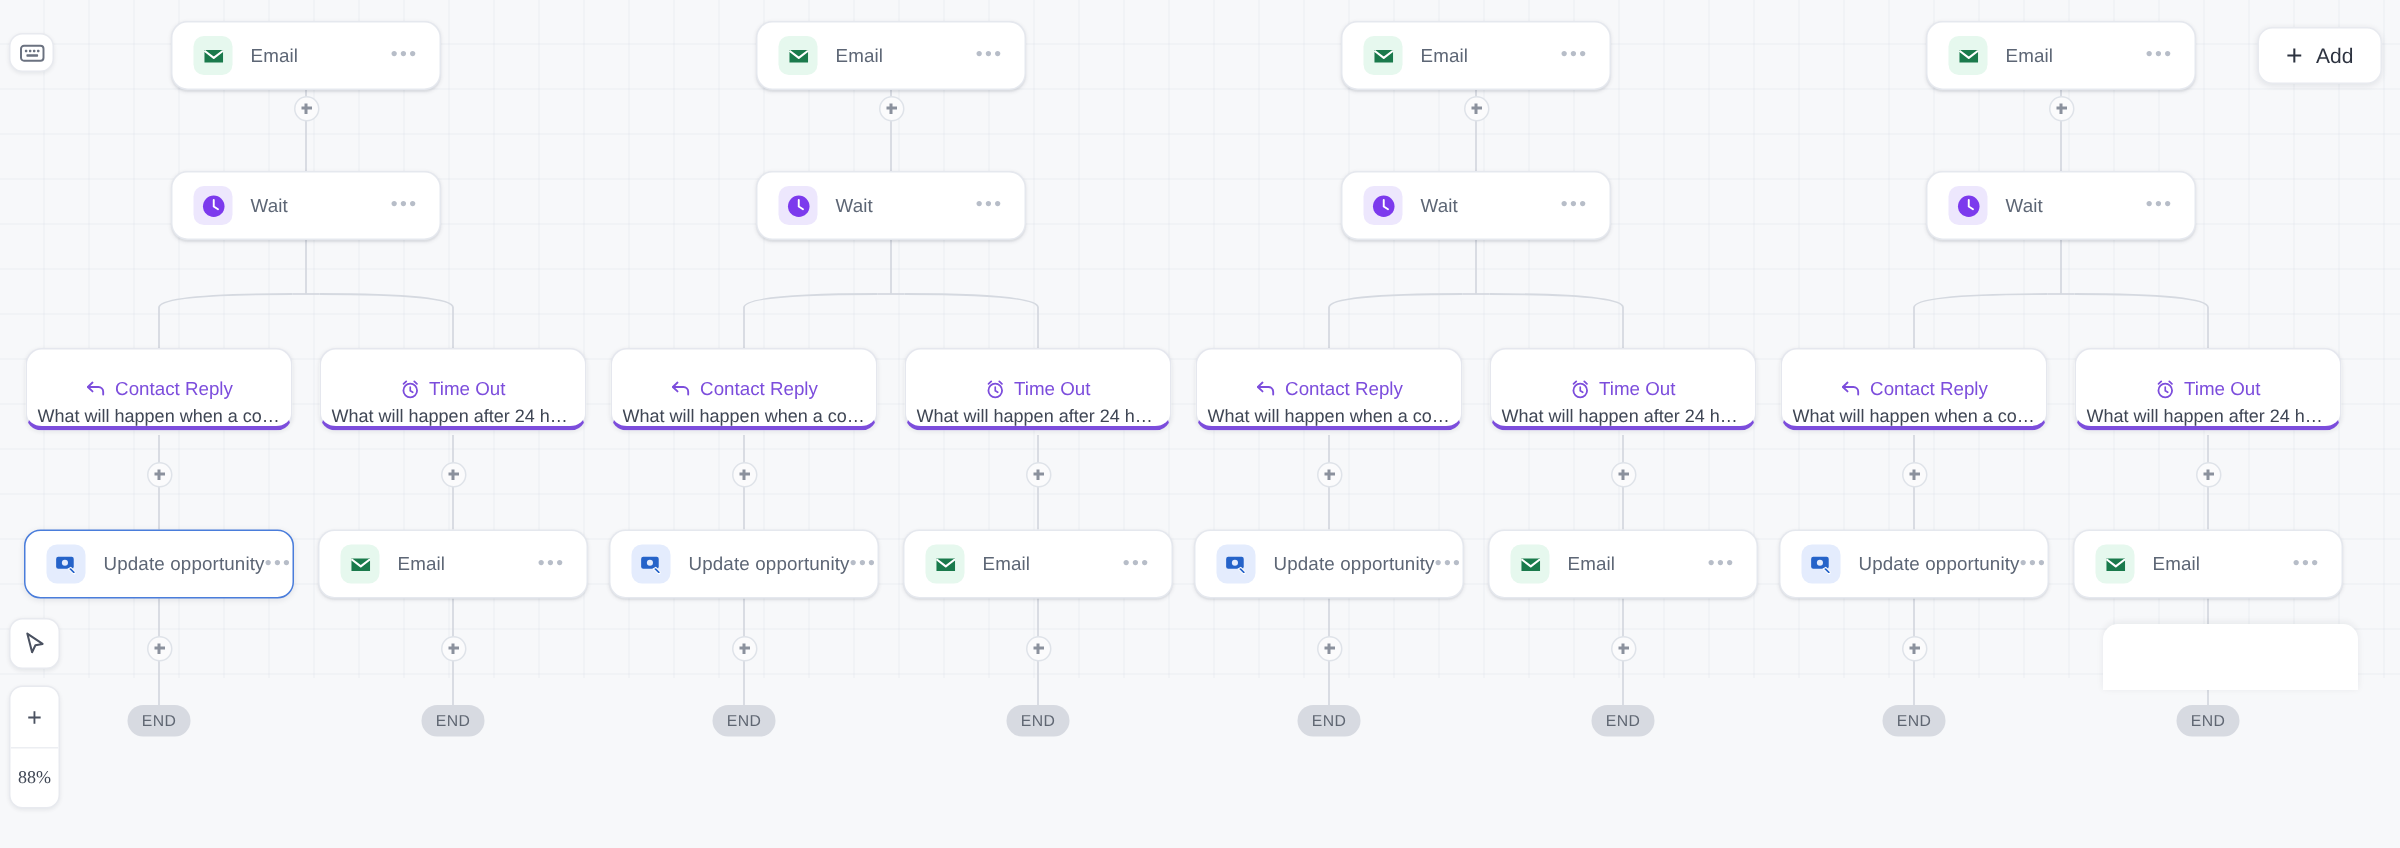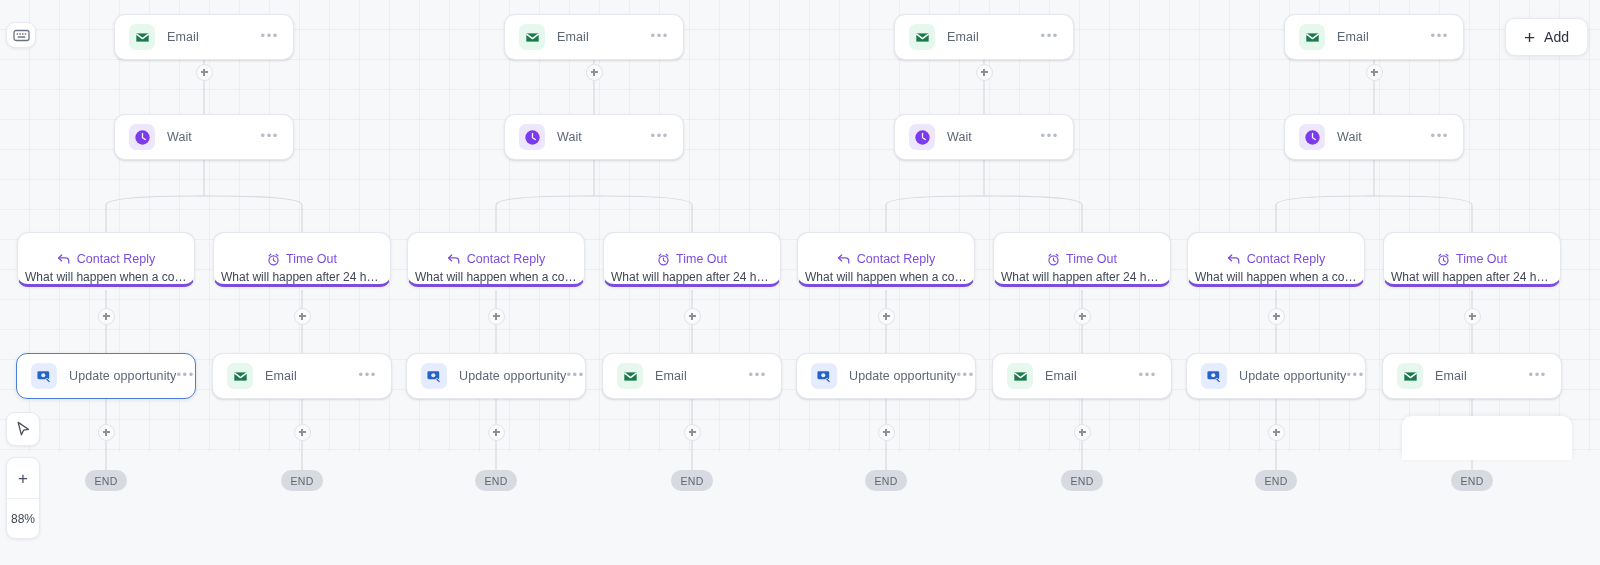--- a/index.html
+++ b/index.html
@@ -148,21 +148,21 @@
     box-shadow: 0 1px 3px rgba(16,24,40,.08);
     z-index: 20;
     overflow: hidden;
   }
   .zoom-cell {
     height: 40px;
     display: flex; align-items: center; justify-content: center;
     font-size: 12px; color: #3f4654;
     cursor: pointer;
   }
-  .zoom-cell + .zoom-cell { border-top: 1px solid #eceef2; }
+  .zoom-cell + .zoom-cell { border-top: 1px solid #eceef2; font-family: Liberation Serif, serif; }
   .zoom-plus { font-size: 17px; color: #4a5160; line-height: 1; }
 
   #add-btn {
     position: absolute; right: 12px; top: 18px;
     height: 38px; padding: 0 18px;
     background: #fff;
     border: 1px solid #e8eaef;
     border-radius: 10px;
     box-shadow: 0 1px 4px rgba(16,24,40,.09);
     display: flex; align-items: center; gap: 9px;

